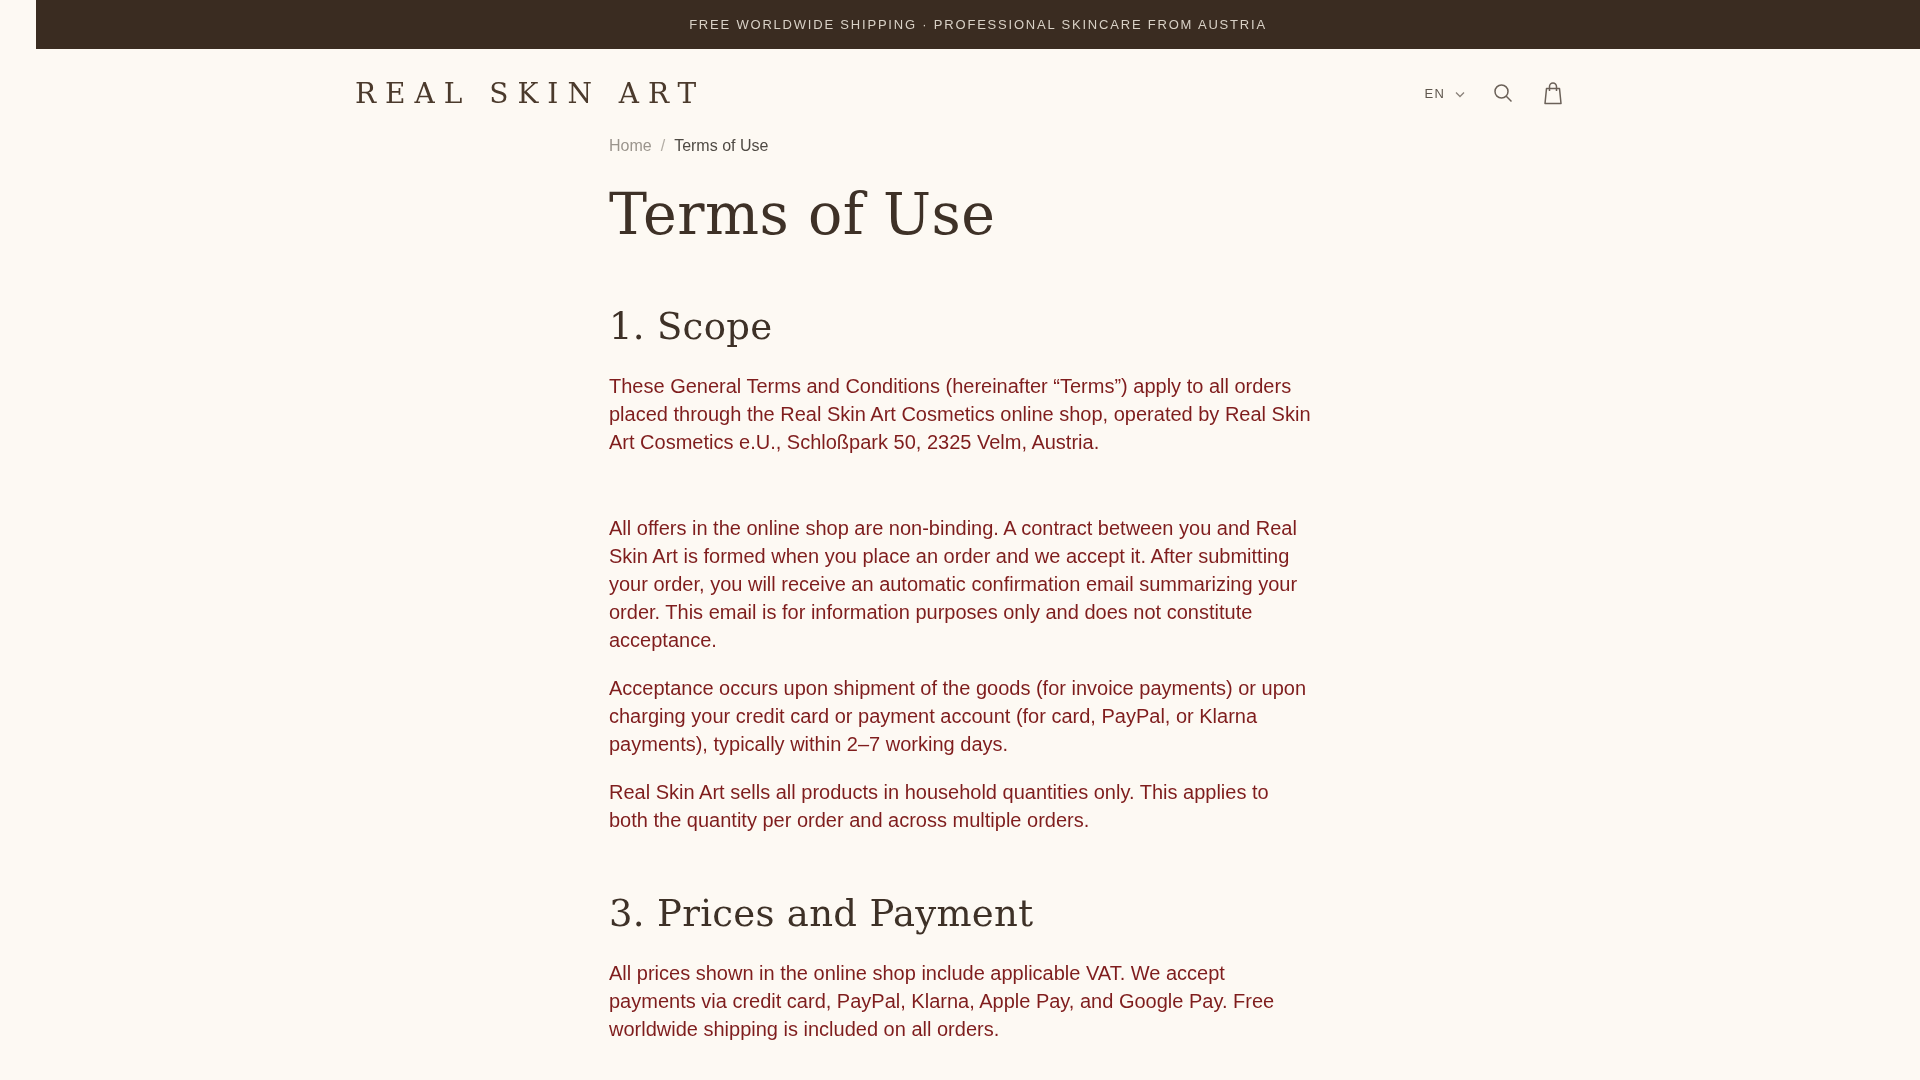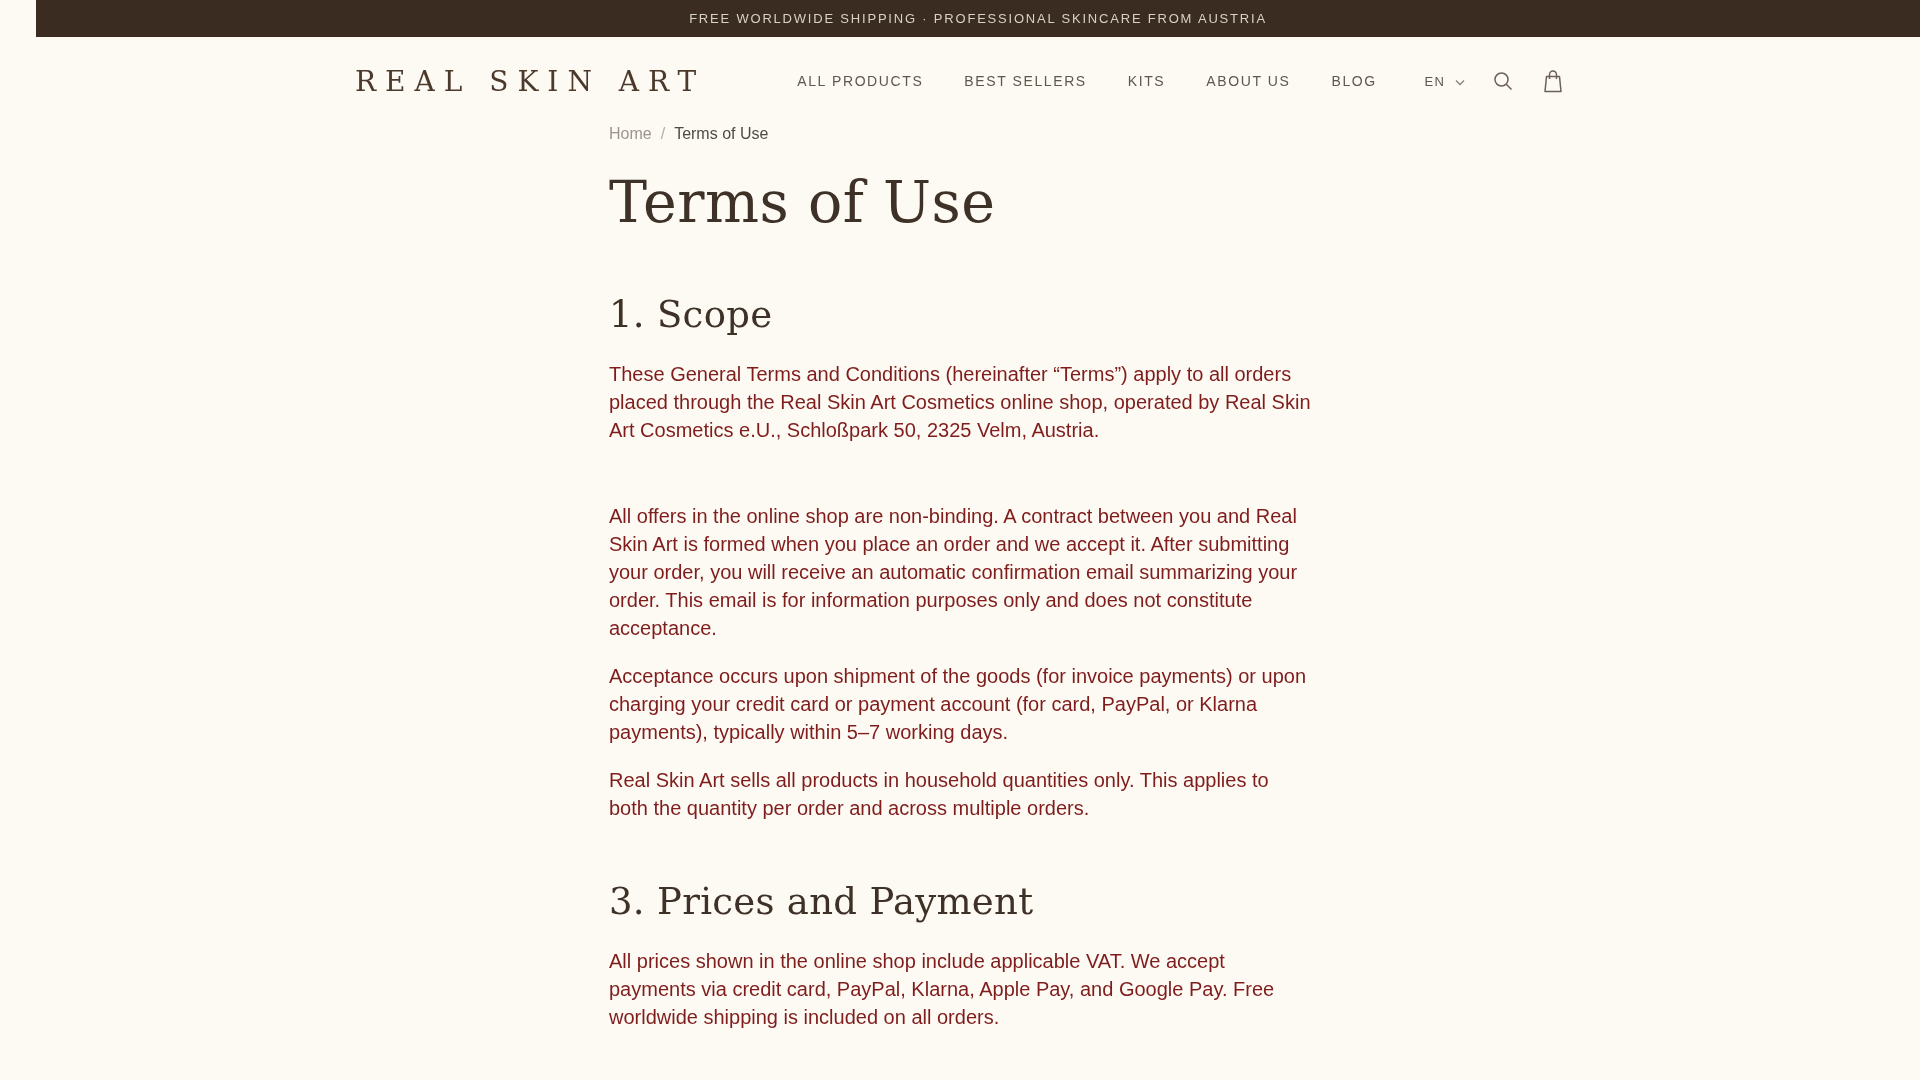--- a/index.html
+++ b/index.html
@@ -6,21 +6,21 @@
   html, body { width: 100%; }
   body {
     background: #fdf9f3;
     font-family: "Liberation Sans", sans-serif;
     color: #55504a;
   }
   .page { width: 1920px; min-height: 1080px; margin: 0 auto; background: #fdf9f3; }
 
   
   .announcement {
-    height: 37px;
+    height: 49px;
     background: #3a2c21;
     display: flex;
     align-items: center;
     justify-content: center;
     margin-left: 36px;
   }
   .announcement span {
     color: #d8d1c6;
     font-size: 13px;
     letter-spacing: 1.8px;
@@ -133,27 +133,20 @@
 <div class="page">
 
   <div class="announcement">
     <span>FREE WORLDWIDE SHIPPING · PROFESSIONAL SKINCARE FROM AUSTRIA</span>
   </div>
 
   <header class="site-header">
     <div class="header-inner">
       <div class="logo">REAL SKIN ART</div>
 
-      <nav class="main-nav">
-        <a>ALL PRODUCTS</a>
-        <a>BEST SELLERS</a>
-        <a>KITS</a>
-        <a>ABOUT US</a>
-        <a>BLOG</a>
-      </nav>
 
       <div class="header-right">
         <div class="lang-selector">
           <span>EN</span>
           <span>
             <svg width="10" height="7" viewBox="0 0 10 7" fill="none" stroke="#8a827a" stroke-width="1.3">
               <path d="M1 1.5 L5 5.5 L9 1.5"></path>
             </svg>
           </span>
         </div>
@@ -189,21 +182,21 @@
 
     <h1 class="page-title">Terms of Use</h1>
 
     <section class="terms-section">
       <h2>1. Scope</h2>
       <p>These General Terms and Conditions (hereinafter “Terms”) apply to all orders placed through the Real Skin Art Cosmetics online shop, operated by Real Skin Art Cosmetics e.U., Schloßpark 50, 2325 Velm, Austria.</p>
     </section>
 
     <section class="terms-section">
       <p>All offers in the online shop are non-binding. A contract between you and Real Skin Art is formed when you place an order and we accept it. After submitting your order, you will receive an automatic confirmation email summarizing your order. This email is for information purposes only and does not constitute acceptance.</p>
-      <p>Acceptance occurs upon shipment of the goods (for invoice payments) or upon charging your credit card or payment account (for card, PayPal, or Klarna payments), typically within 5–7 working days.</p>
+      <p>Acceptance occurs upon shipment of the goods (for invoice payments) or upon charging your credit card or payment account (for card, PayPal, or Klarna payments), typically within 2–7 working days.</p>
       <p>Real Skin Art sells all products in household quantities only. This applies to both the quantity per order and across multiple orders.</p>
     </section>
 
     <section class="terms-section">
       <h2>3. Prices and Payment</h2>
       <p>All prices shown in the online shop include applicable VAT. We accept payments via credit card, PayPal, Klarna, Apple Pay, and Google Pay. Free worldwide shipping is included on all orders.</p>
     </section>
 
   </main>
 </div>

